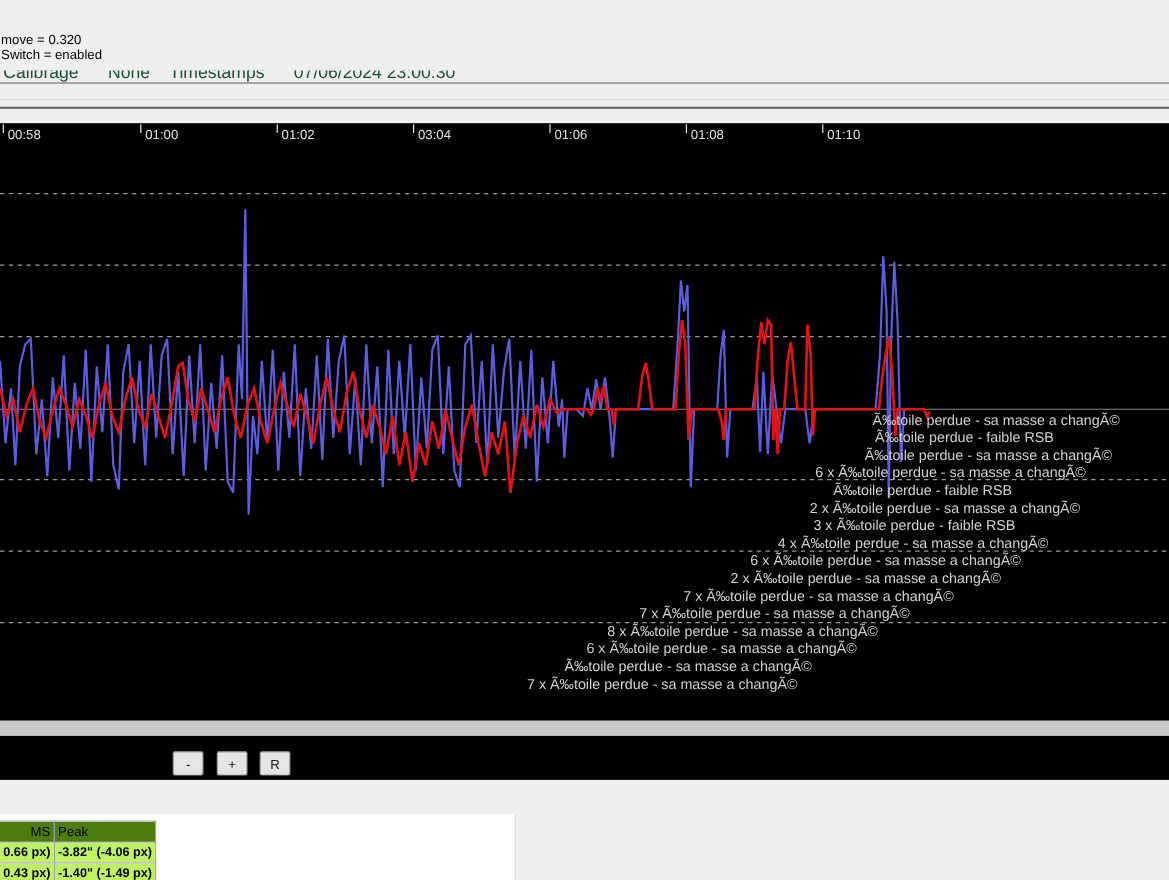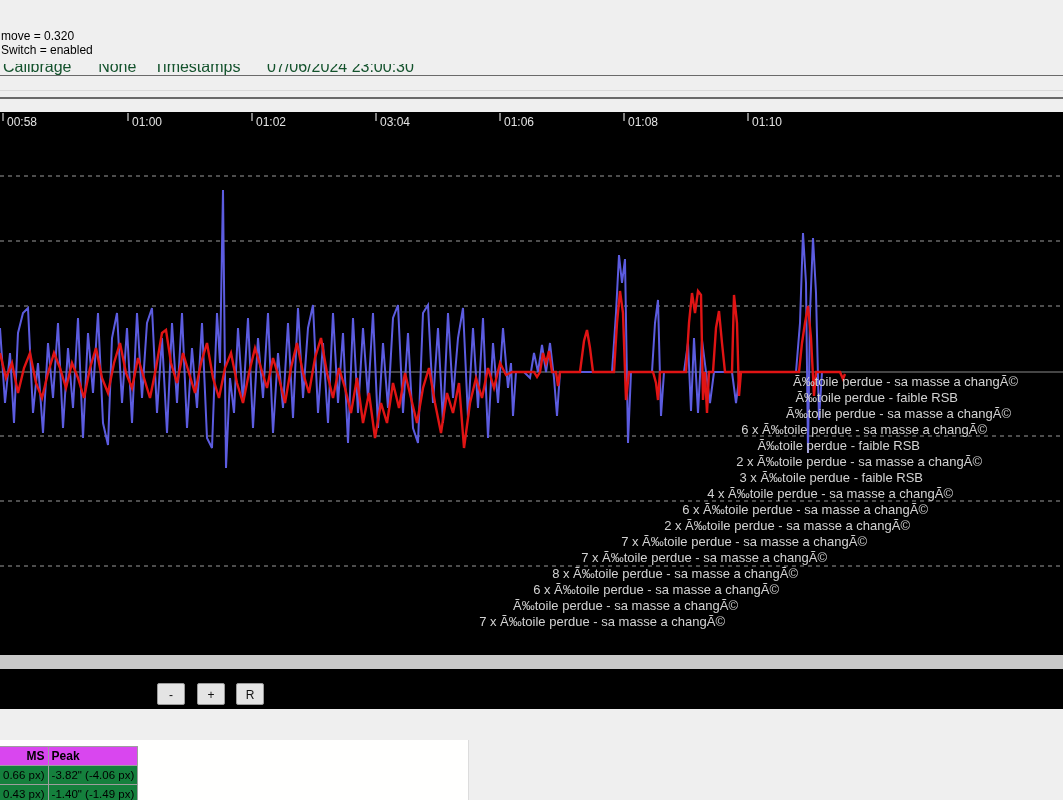--- a/index.html
+++ b/index.html
@@ -42,22 +42,22 @@
   .btn-plus{left:197px;}
   .btn-reset{left:236px;}
 
   
   .panel{
     position:absolute;left:0;top:740px;width:469px;height:60px;
     background:#fffffe;border-right:1px solid #dcdcdc;box-sizing:border-box;
   }
   .stats{position:absolute;left:-1px;top:6px;border-collapse:collapse;table-layout:fixed;font-size:11.5px;color:#000;}
   .stats th,.stats td{border:1px solid #9e9e9e;padding:0 3px;height:19px;box-sizing:border-box;overflow:hidden;white-space:nowrap;}
-  .stats th{background:#d946ef;font-weight:bold;text-align:center;font-size:12px;}
-  .stats td{background:#15803d;}
+  .stats th{background:#4d7c0f;font-weight:normal;text-align:center;font-size:12px;}
+  .stats td{background:#bef264;font-weight:bold;}
   .stats .c0{width:47px;text-align:right;}
   .stats .c1{width:84px;text-align:left;}
 </style>
 </head>
 <body>
 
 <div class="screen">
 
   <div class="param-lines">
     <div>move = 0.320</div>

